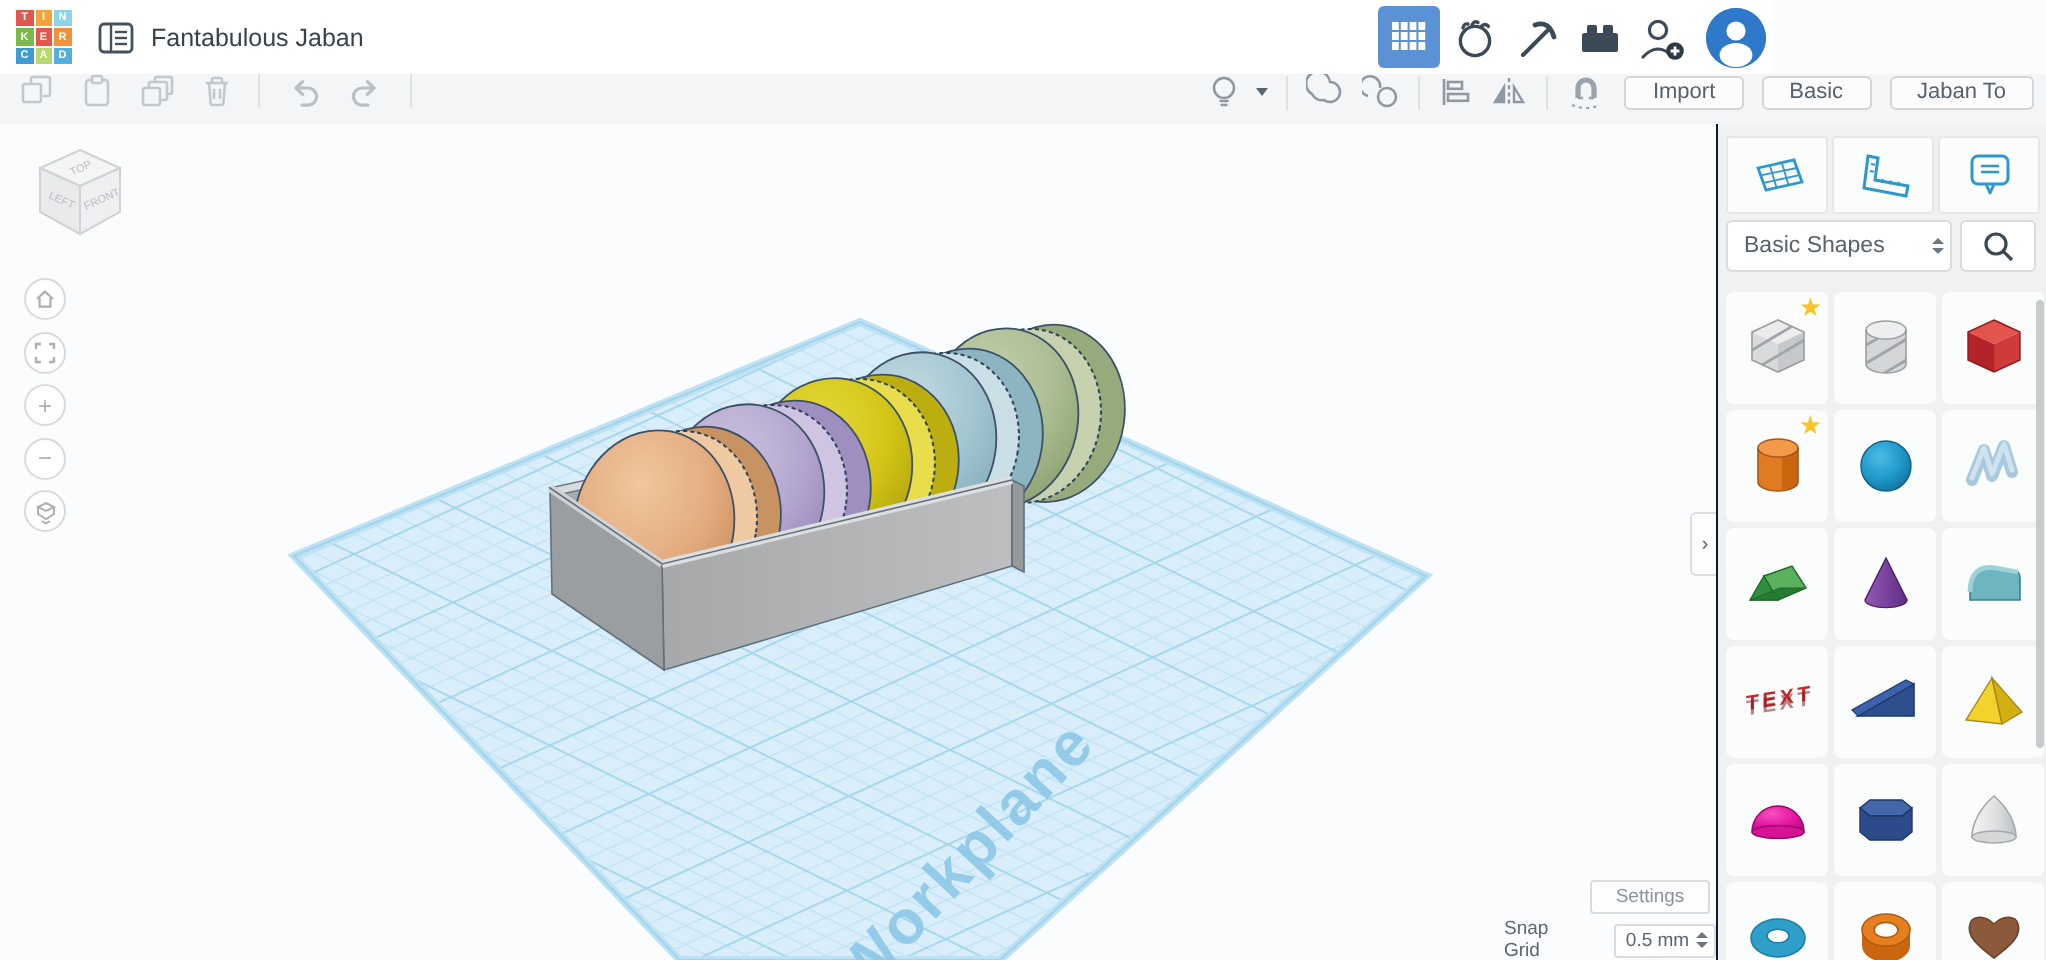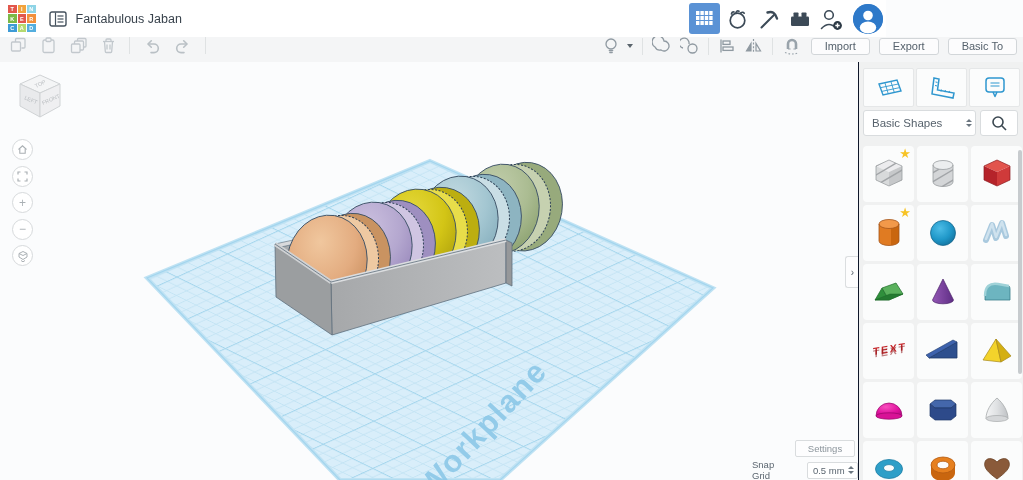--- a/index.html
+++ b/index.html
@@ -242,22 +242,22 @@
       </span>
       <span class="tb-sep"></span>
       <span class="tb-ic">
         <svg width="20" height="18" viewBox="0 0 20 18" fill="none" stroke="#99a3ab">
             <path d="M6,12 V7 a4,4 0 0 1 8,0 v5" stroke-width="2.6"></path>
             <path d="M6,12 h2.6 M11.4,12 h2.6" stroke-width="1.2"></path>
             <path d="M3,15.5 q7,3 14,0" stroke-width="1.1" stroke-dasharray="1.6 2"></path>
           </svg>
       </span>
       <button class="tb-btn">Import</button>
-      <button class="tb-btn">Export</button>
-      <button class="tb-btn">Basic To</button>
+      <button class="tb-btn">Basic</button>
+      <button class="tb-btn">Jaban To</button>
     </div>
   </div>
 
   <div class="canvas">
     <svg width="858" height="418" viewBox="0 0 858 418">
       <defs>
         <pattern id="gridpat" width="55" height="55" patternUnits="userSpaceOnUse" patternTransform="matrix(0.9,0.44,-0.92,0.42,430,99)">
           <rect width="55" height="55" fill="#d9eefa"></rect>
           <path d="M11,0 V55 M22,0 V55 M33,0 V55 M44,0 V55 M0,11 H55 M0,22 H55 M0,33 H55 M0,44 H55" stroke="#c3e4f4" stroke-width="1"></path>
           <path d="M0.6,0 V55 M0,0.6 H55" stroke="#a5d6ed" stroke-width="1.3"></path>

